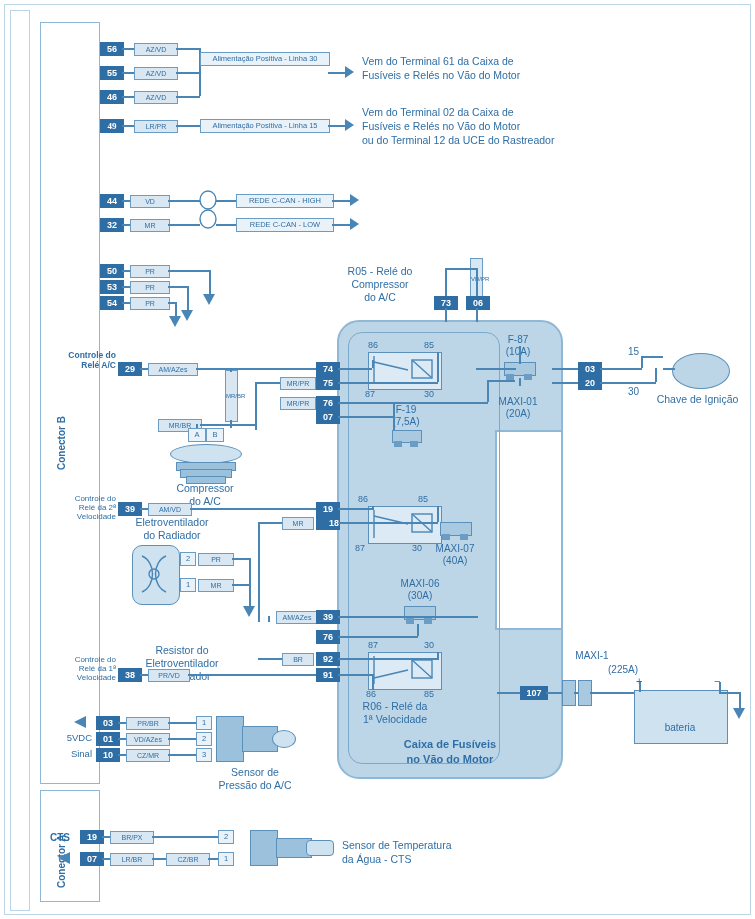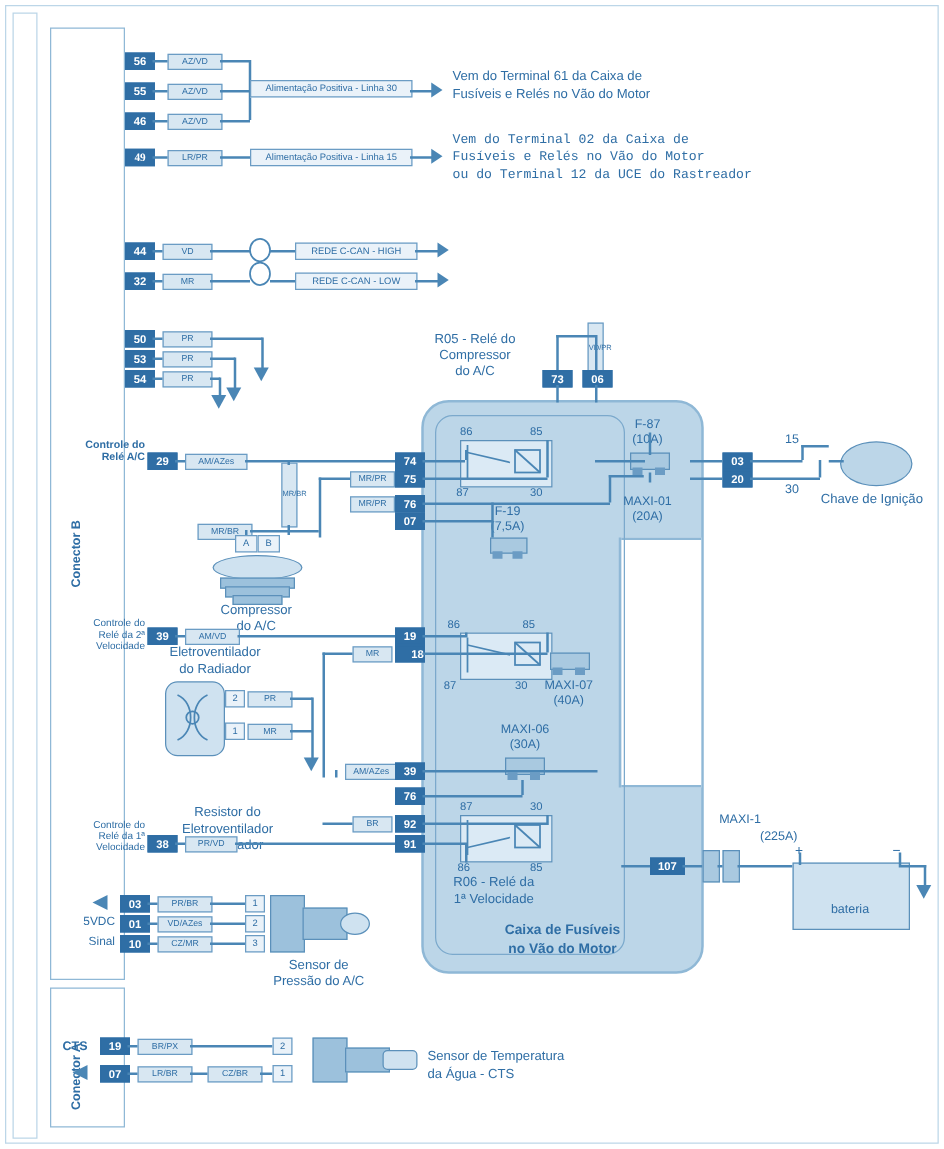--- a/index.html
+++ b/index.html
@@ -85,38 +85,38 @@
   <div class="w wh" style="left:122px;top:72px;width:12px;"></div>
   <div class="w wh" style="left:176px;top:72px;width:24px;"></div>
 
   <div class="tnum" style="left:100px;top:90px;width:22px;">46</div>
   <div class="wbox" style="left:134px;top:90.5px;width:42px;">AZ/VD</div>
   <div class="w wh" style="left:122px;top:96px;width:12px;"></div>
   <div class="w wh" style="left:176px;top:96px;width:24px;"></div>
 
   <div class="w wv" style="left:199px;top:48px;height:48px;"></div>
 
-  <div class="obox" style="left:200px;top:64px;width:128px;">Alimentação Positiva - Linha 30</div>
+  <div class="obox" style="left:200px;top:52px;width:128px;">Alimentação Positiva - Linha 30</div>
   <div class="w wh" style="left:328px;top:72px;width:22px;"></div>
   <svg style="left:345px;top:66px;width:14px;height:14px;">
       <path class="fillb" d="M0 0 L9 6 L0 12 Z"></path>
     </svg>
   <div class="lbl" style="left:362px;top:54px;width:220px;font-size:10.5px;line-height:14px;">Vem do Terminal 61 da Caixa de
 Fusíveis e Relés no Vão do Motor</div>
 
   <div class="tnum" style="left:100px;top:119px;width:22px;font-family:Liberation Serif, serif;">49</div>
   <div class="wbox" style="left:134px;top:119.5px;width:42px;">LR/PR</div>
   <div class="w wh" style="left:122px;top:125px;width:12px;"></div>
   <div class="w wh" style="left:176px;top:125px;width:24px;"></div>
   <div class="obox" style="left:200px;top:119px;width:128px;">Alimentação Positiva - Linha 15</div>
   <div class="w wh" style="left:328px;top:125px;width:22px;"></div>
   <svg style="left:345px;top:119px;width:14px;height:14px;">
       <path class="fillb" d="M0 0 L9 6 L0 12 Z"></path>
     </svg>
-  <div class="lbl" style="left:362px;top:105px;width:250px;font-size:10.5px;line-height:14px;font-family:Liberation Mono, monospace;">Vem do Terminal 02 da Caixa de
+  <div class="lbl" style="left:362px;top:105px;width:250px;font-size:10.5px;line-height:14px;">Vem do Terminal 02 da Caixa de
 Fusíveis e Relés no Vão do Motor
 ou do Terminal 12 da UCE do Rastreador</div>
 
   <div class="tnum" style="left:100px;top:194px;width:22px;">44</div>
   <div class="wbox" style="left:130px;top:194.5px;width:38px;">VD</div>
   <div class="w wh" style="left:122px;top:200px;width:8px;"></div>
   <div class="w wh" style="left:168px;top:200px;width:32px;"></div>
   <div class="obox" style="left:236px;top:194px;width:96px;">REDE C-CAN - HIGH</div>
   <div class="w wh" style="left:216px;top:200px;width:20px;"></div>
   <div class="w wh" style="left:332px;top:200px;width:22px;"></div>

